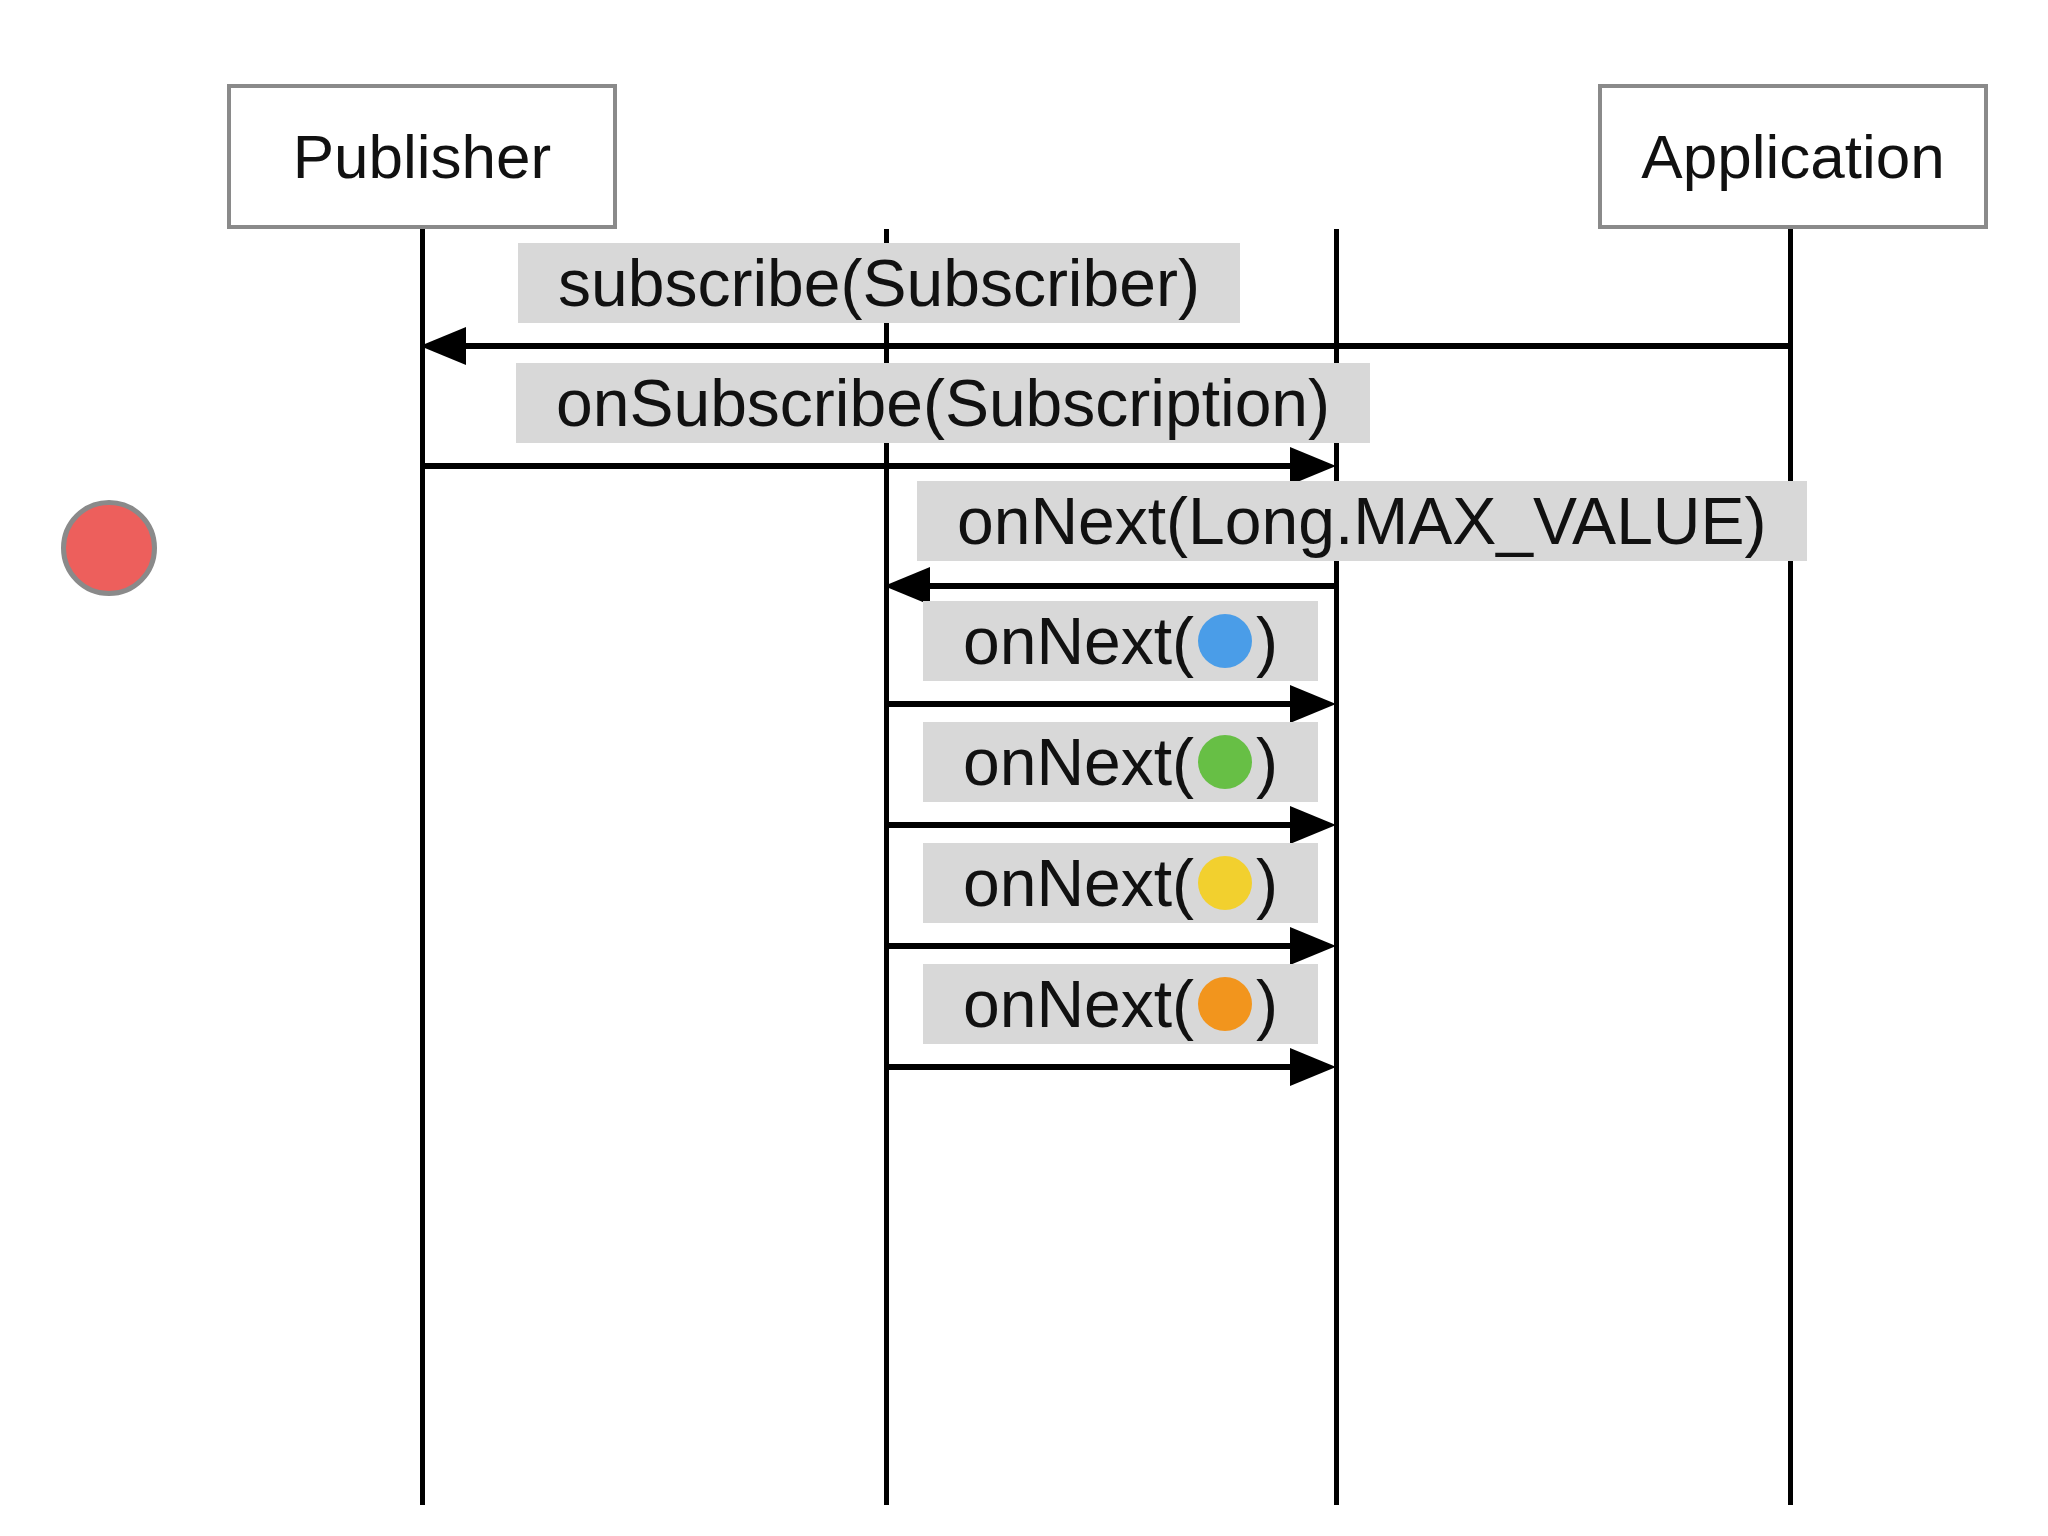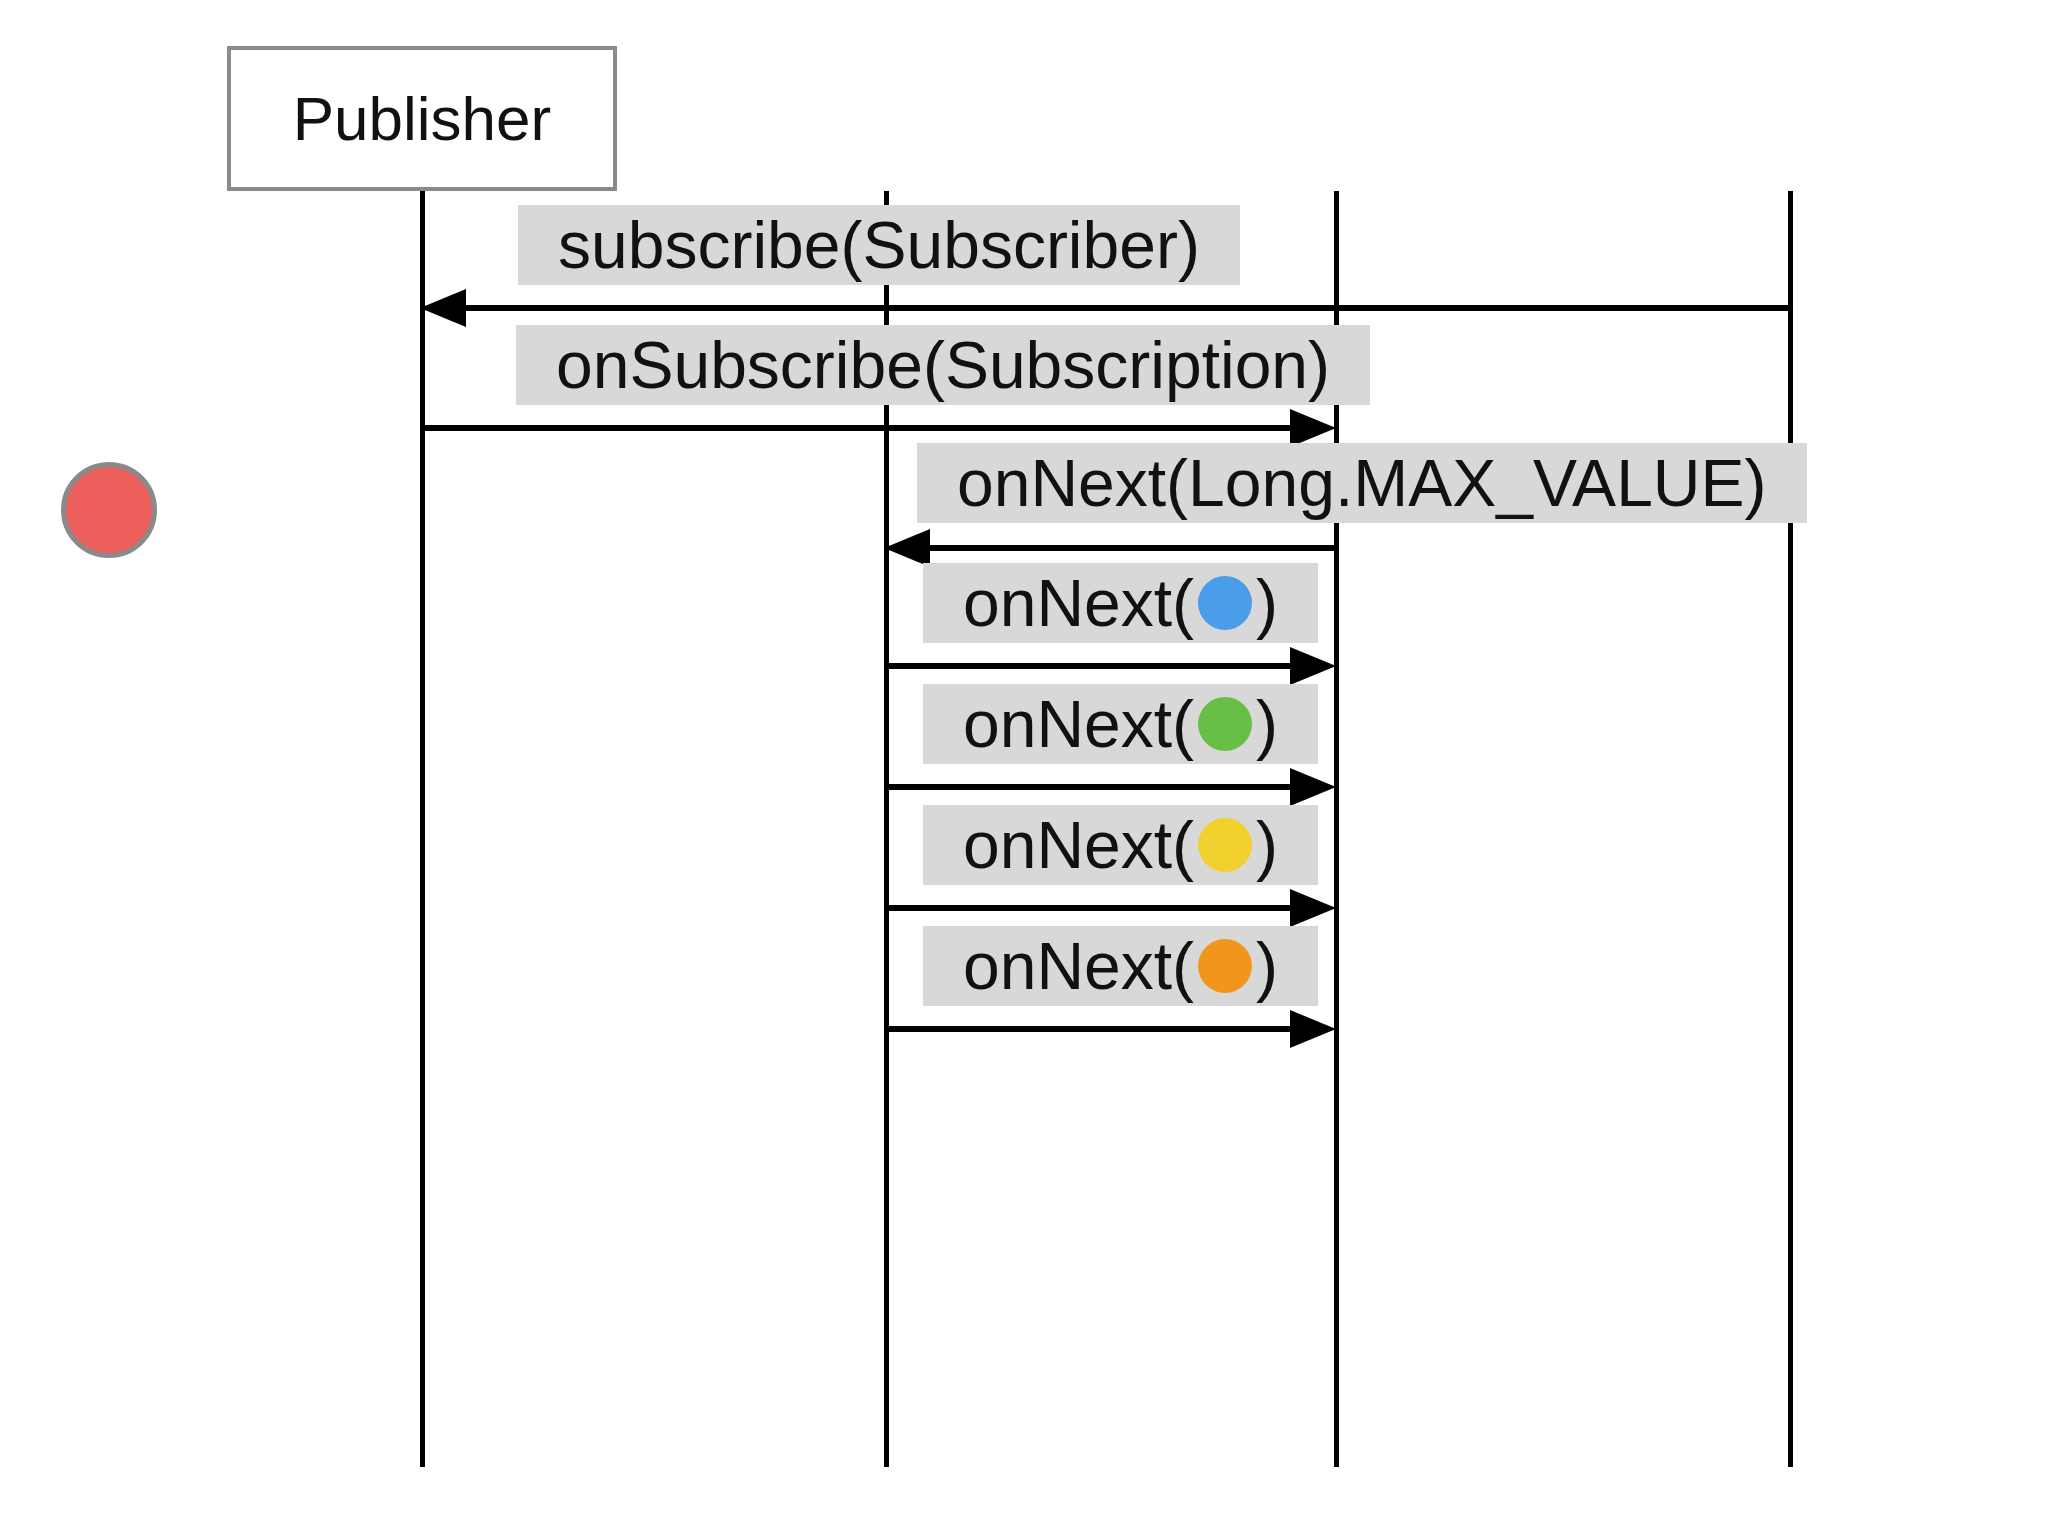--- a/index.html
+++ b/index.html
@@ -1,18 +1,18 @@
 <!DOCTYPE html>
 <html><head>
 <meta charset="utf-8">
 <style>
   html,body{margin:0;padding:0;background:#fff;}
   .stage{
     position:relative;width:2048px;height:1467px;background:#ffffff;
-    font-family:"Liberation Sans",sans-serif;overflow:hidden;
+    font-family:"Liberation Sans",sans-serif;overflow:hidden;margin-top:38px;
   }
   .pbox{
     position:absolute;top:46px;width:390px;height:145px;box-sizing:border-box;
     background:#ffffff;border:4px solid #8a8a8a;
     display:flex;align-items:center;justify-content:center;
     font-size:62px;color:#111111;white-space:nowrap;z-index:3;
   }
   .lifeline{
     position:absolute;top:191px;height:1345px;width:5px;background:#000000;z-index:0;
   }
@@ -33,20 +33,23 @@
     border:5px solid #8a8a8a;box-sizing:border-box;background:#ed5f5c;z-index:2;
   }
 </style>
 </head>
 <body>
 
 <div class="stage">
 
   <div class="pbox" style="left:227px">
       <span>Publisher</span>
+    </div>
+  <div class="pbox" style="left:1598px">
+      <span>Application</span>
     </div>
 
   <div class="lifeline" style="left:420px"></div>
   <div class="lifeline" style="left:884px"></div>
   <div class="lifeline" style="left:1334px"></div>
   <div class="lifeline" style="left:1788px"></div>
 
   <div class="marker" style="background-color: rgb(237, 95, 92);"></div>
 
   <div class="mlabel" style="left:518px;top:205px">subscribe(Subscriber)</div>

